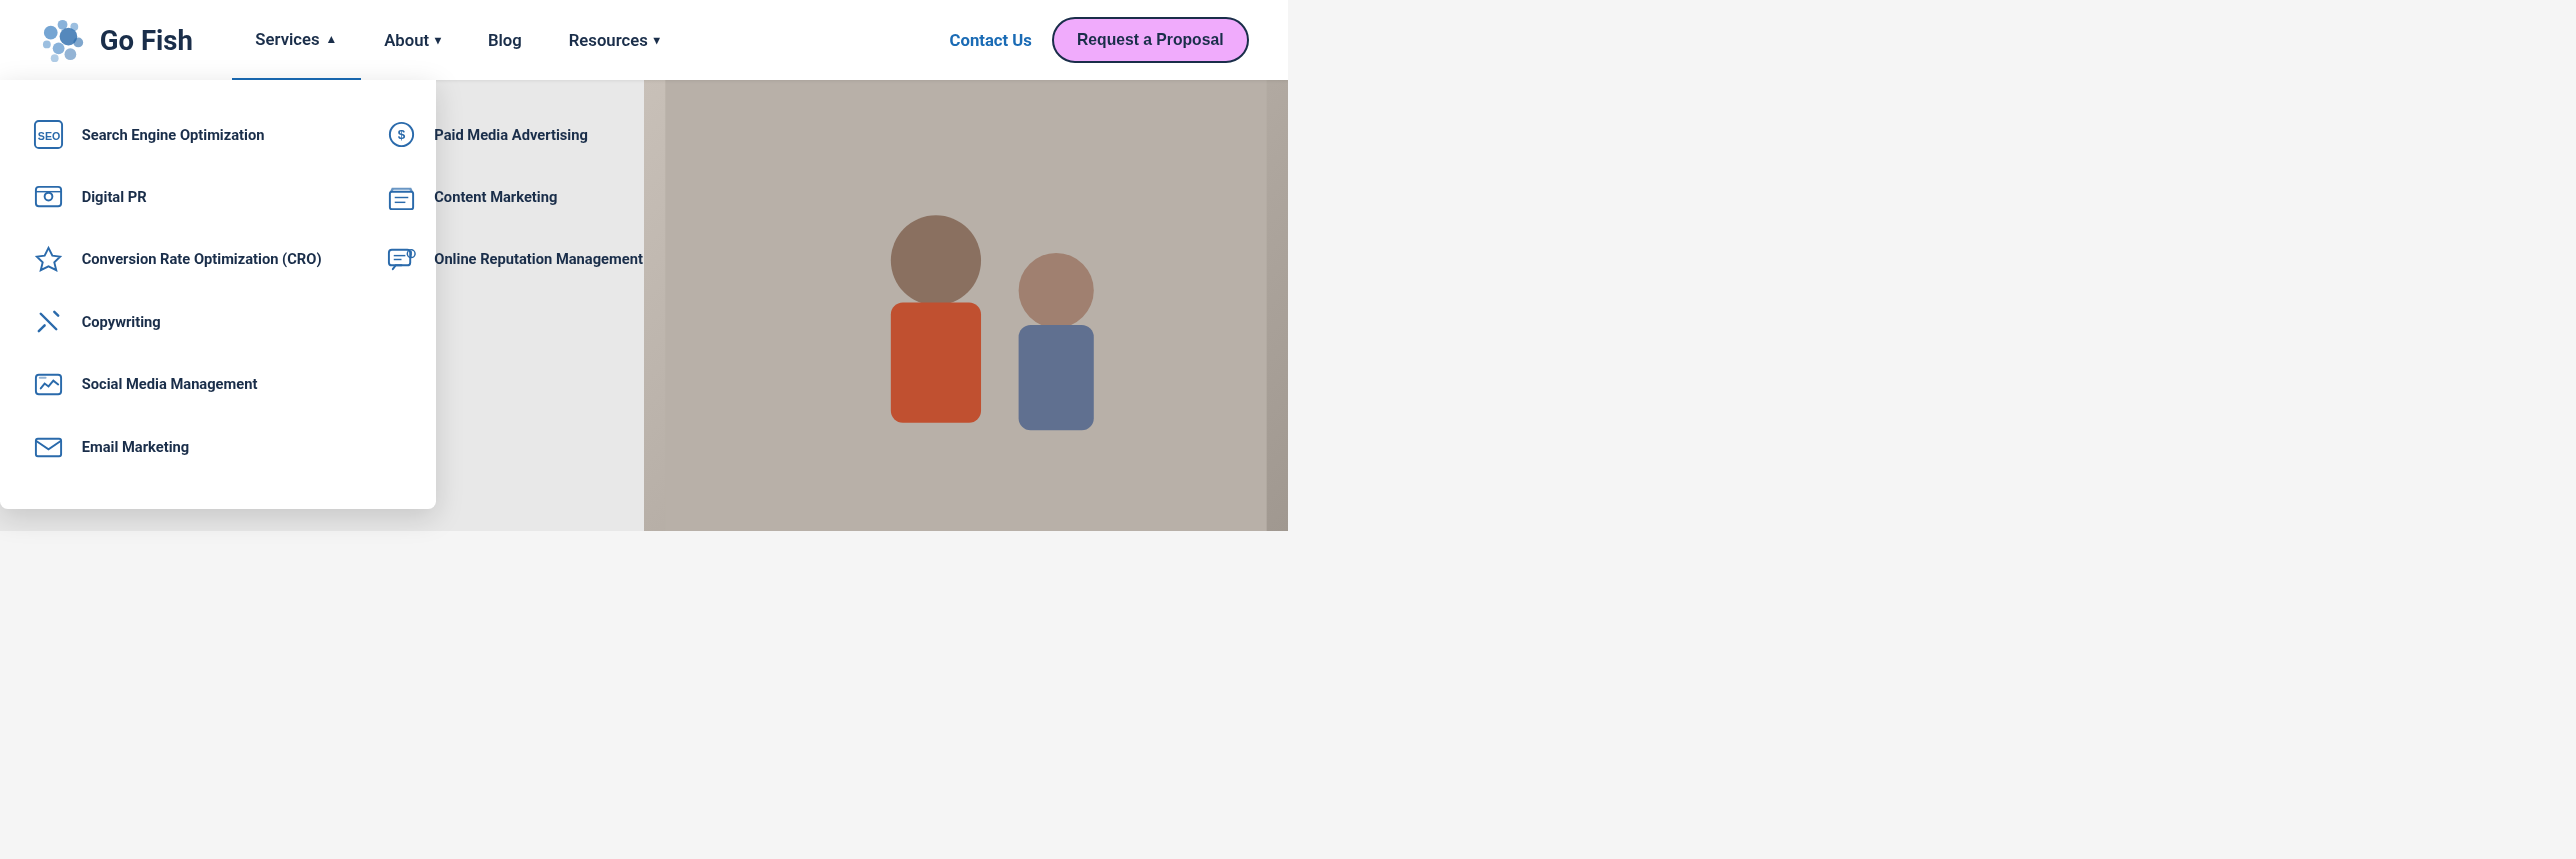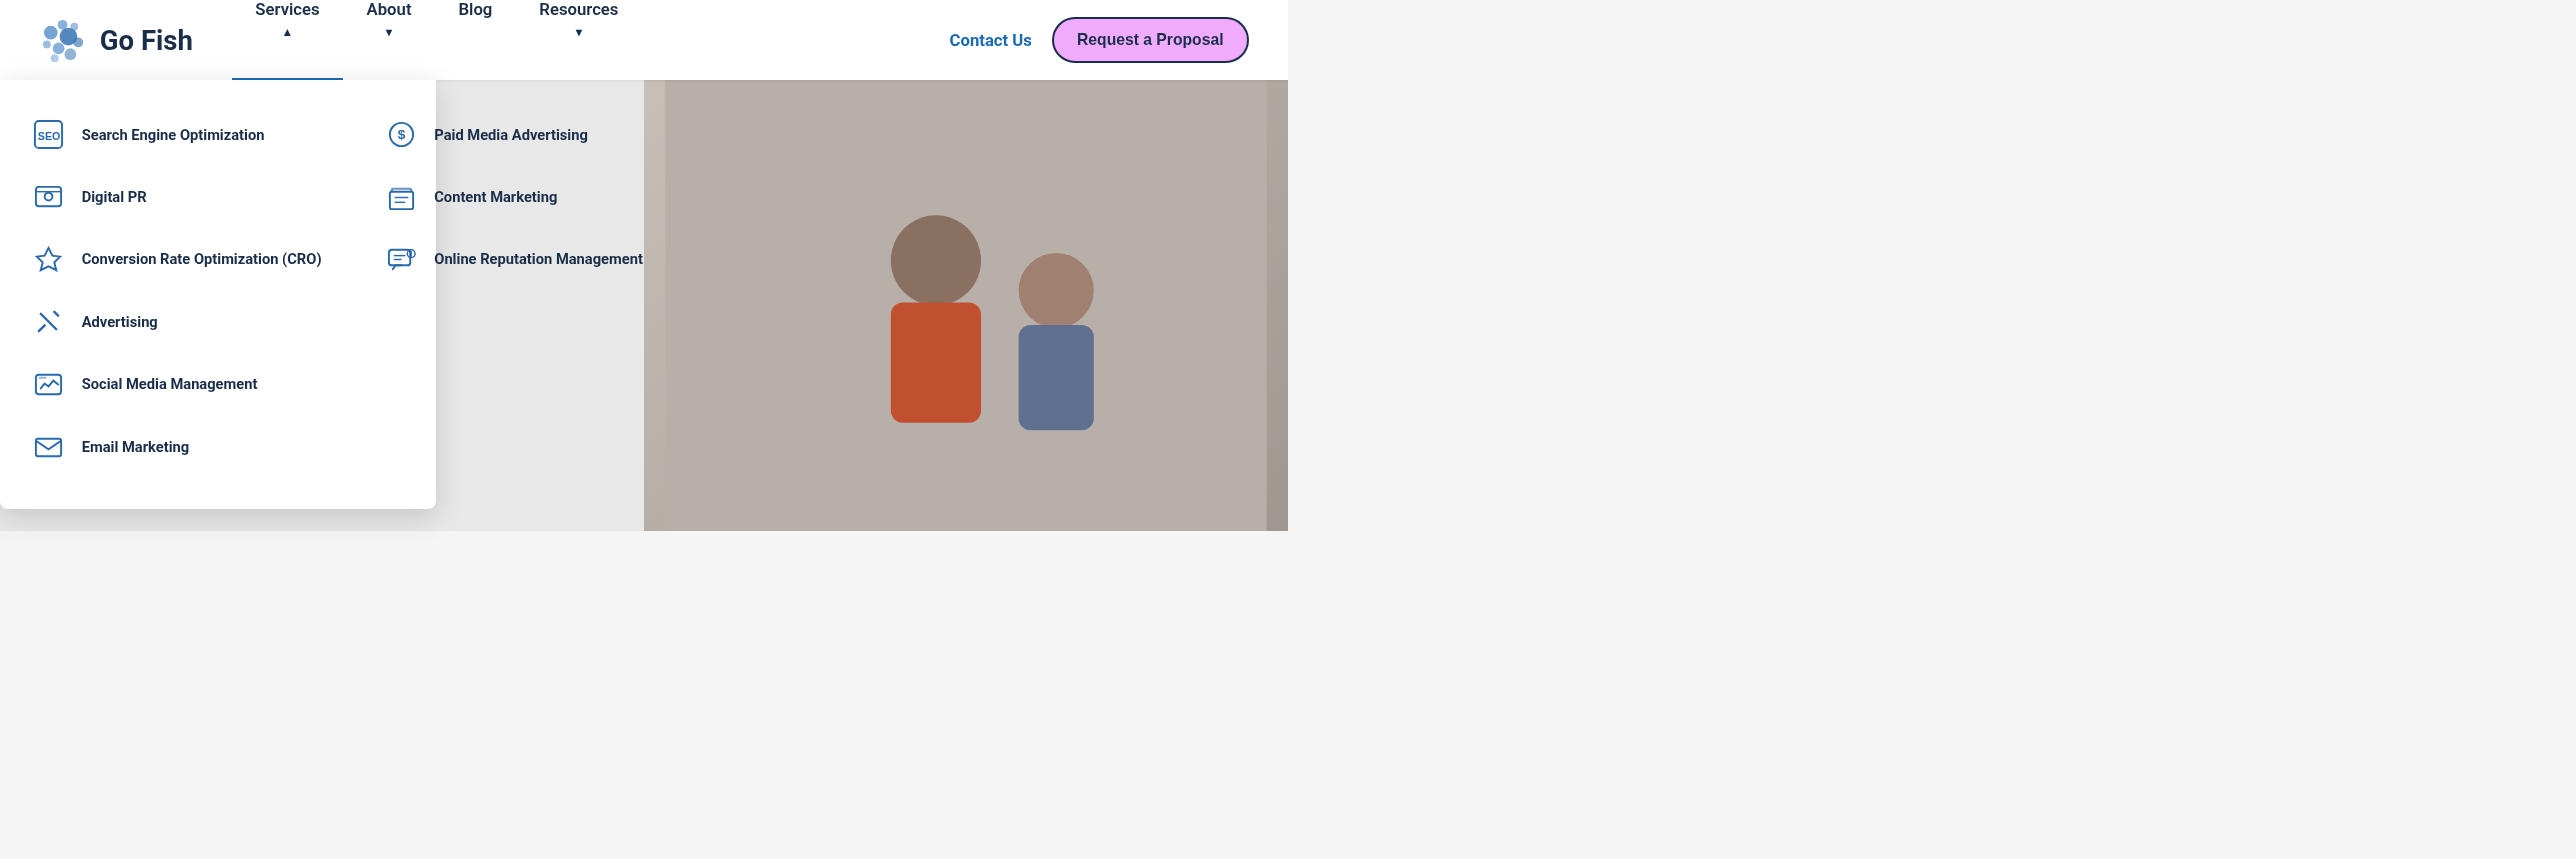--- a/index.html
+++ b/index.html
@@ -55,21 +55,20 @@
       gap: 5.9px;
       padding: 0 23.5px;
       height: 80px;
       font-size: 16.7px;
       font-weight: 600;
       color: #1a2e4a;
       cursor: pointer;
       white-space: nowrap;
       position: relative;
       text-decoration: none;
-      flex-direction: column;
     }
 
     .nav-item.active {
       border-bottom: 2.9px solid #1a6bb5;
       color: #1a2e4a;
     }
 
     .nav-item .chevron {
       font-size: 11.8px;
       color: #1a2e4a;
@@ -252,21 +251,21 @@
       </a>
 
       <a class="dropdown-item" href="#">
         <span class="dropdown-icon">
           <svg width="31" height="31" viewBox="0 0 32 32" fill="none">
             <line x1="8" y1="8" x2="24" y2="24" stroke="#2a6aab" stroke-width="2.5" stroke-linecap="round"></line>
             <line x1="6" y1="26" x2="12" y2="20" stroke="#2a6aab" stroke-width="2.5" stroke-linecap="round"></line>
             <path d="M22 6 L26 10" stroke="#2a6aab" stroke-width="2.5" stroke-linecap="round"></path>
           </svg>
         </span>
-        <span class="dropdown-label">Advertising</span>
+        <span class="dropdown-label">Copywriting</span>
       </a>
 
       <a class="dropdown-item" href="#">
         <span class="dropdown-icon">
           <svg width="31" height="31" viewBox="0 0 32 32" fill="none">
             <rect x="3" y="6" width="26" height="20" rx="3" stroke="#2a6aab" stroke-width="2" fill="none"></rect>
             <path d="M8 20 L12 15 L16 18 L21 12 L26 16" stroke="#2a6aab" stroke-width="2" stroke-linecap="round" fill="none"></path>
             <rect x="6" y="8" width="8" height="2" rx="1" fill="#2a6aab" opacity="0.5"></rect>
           </svg>
         </span>

